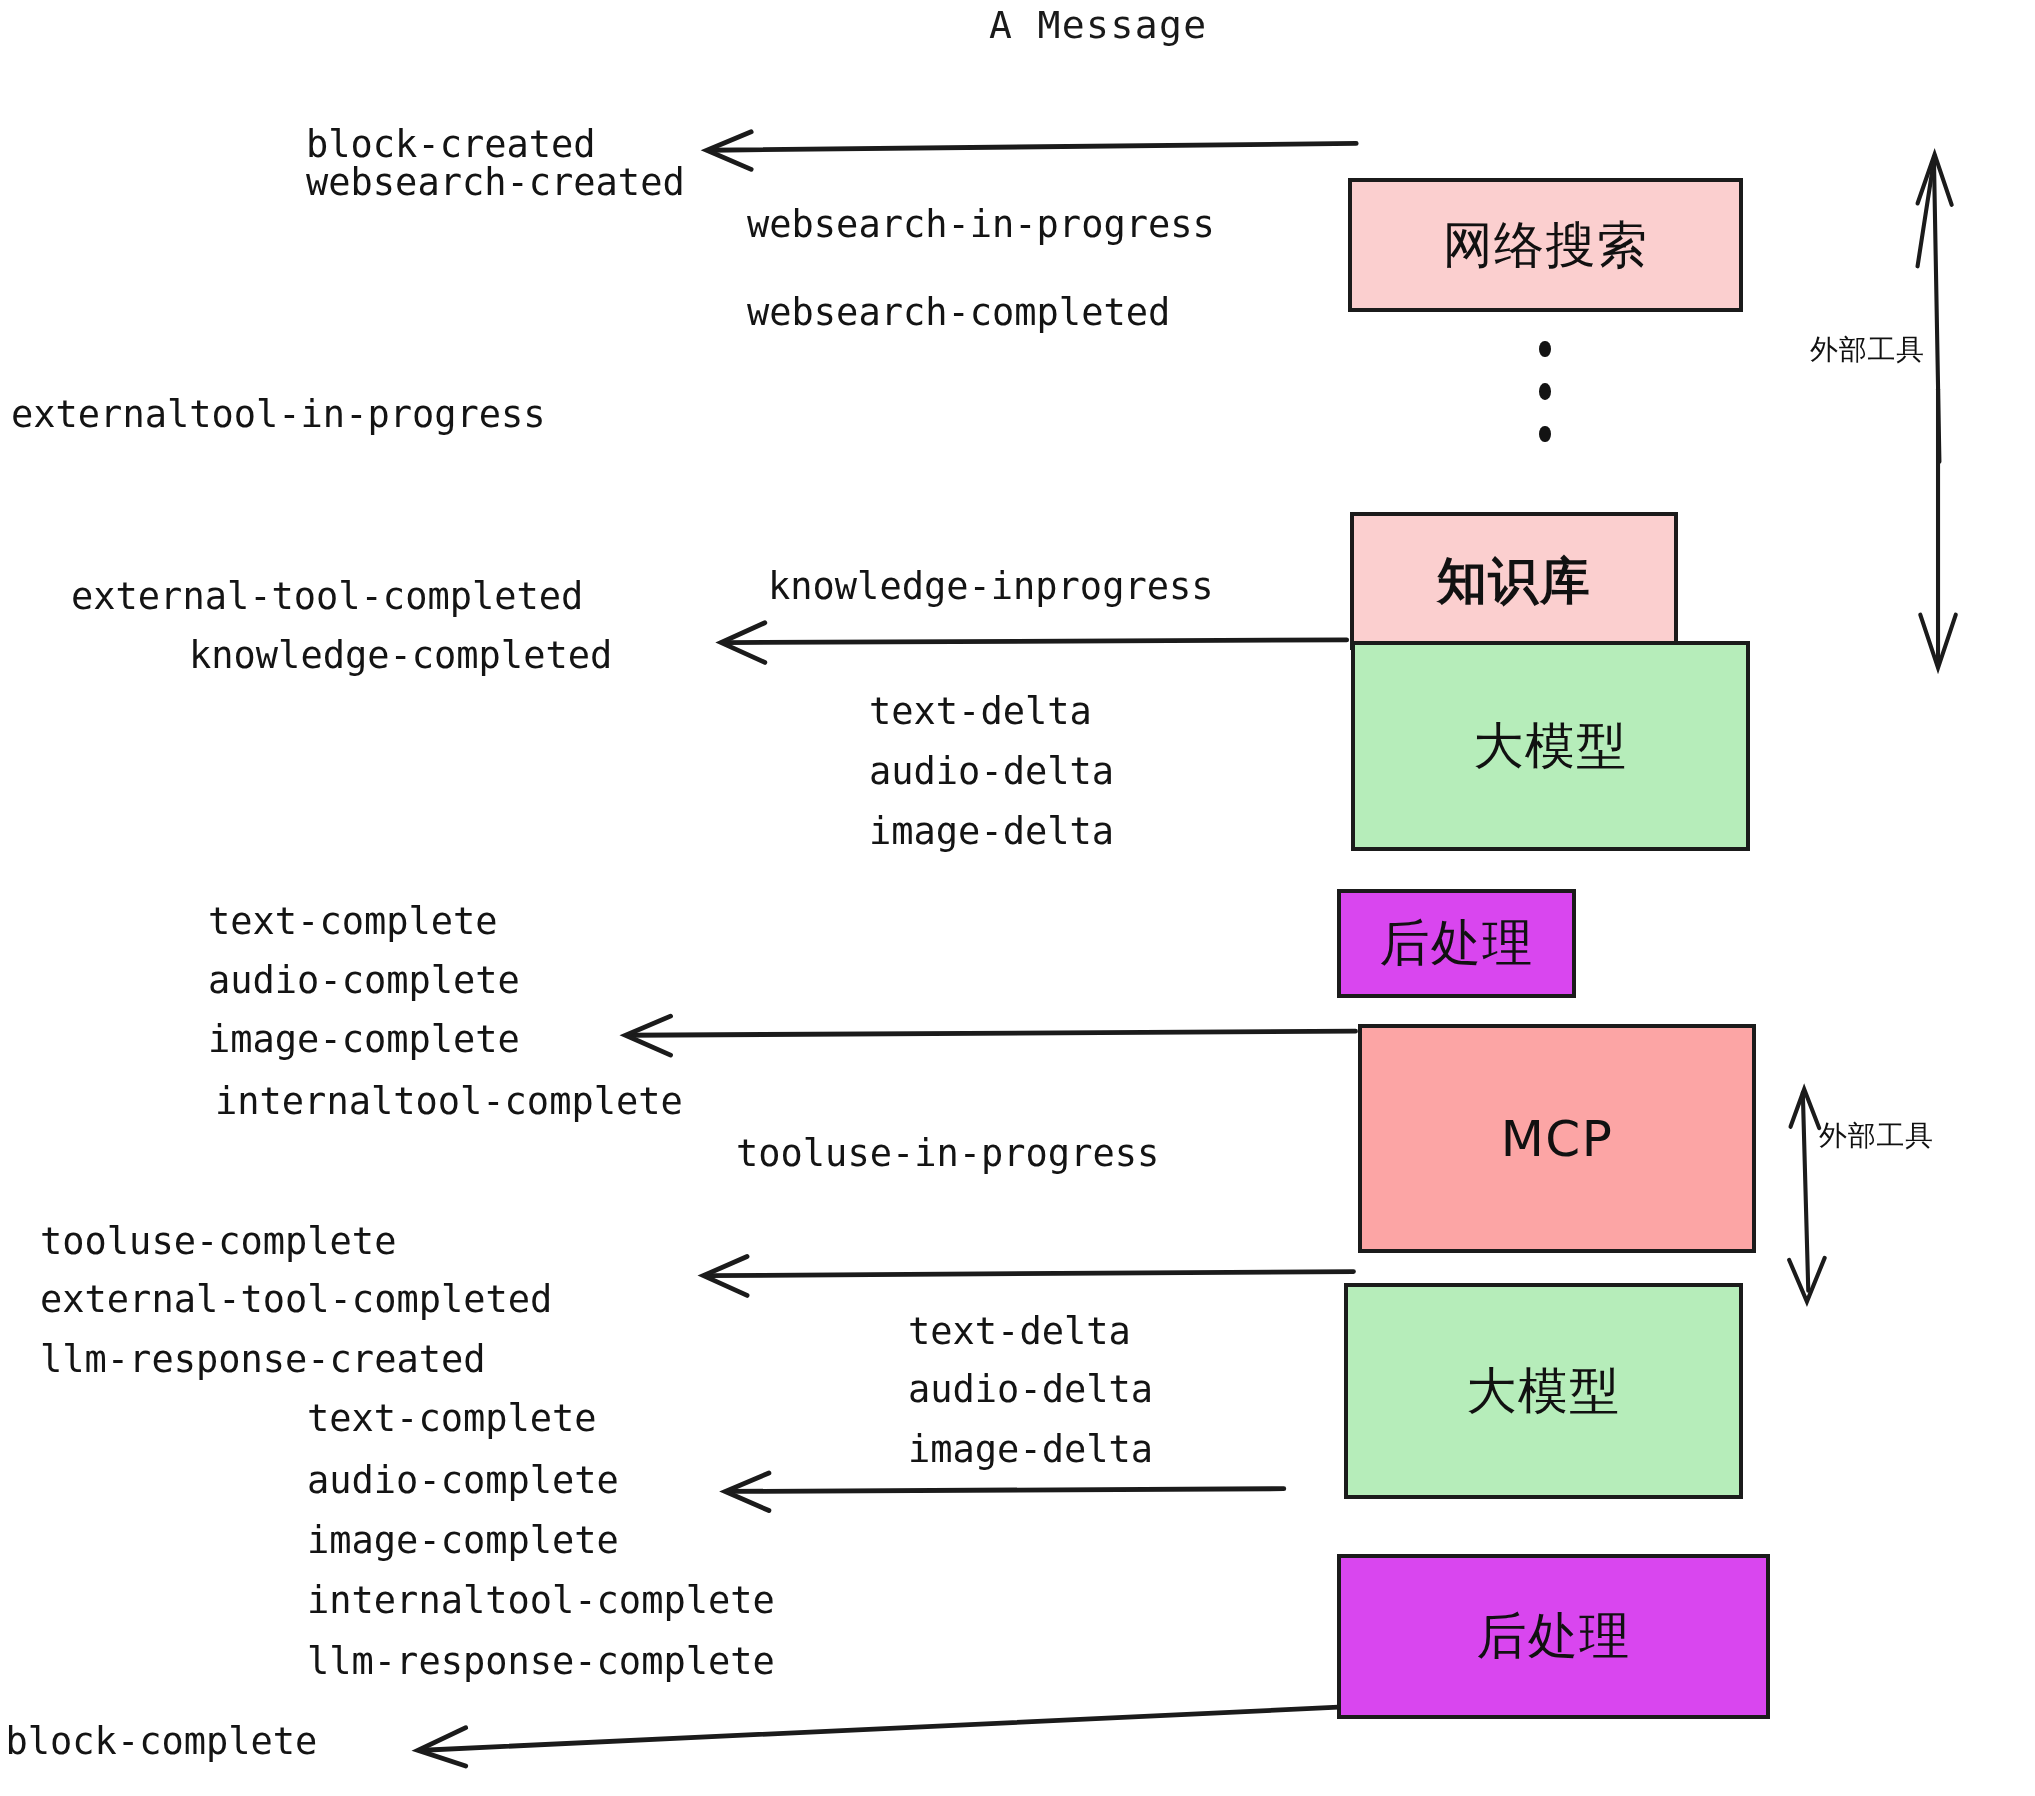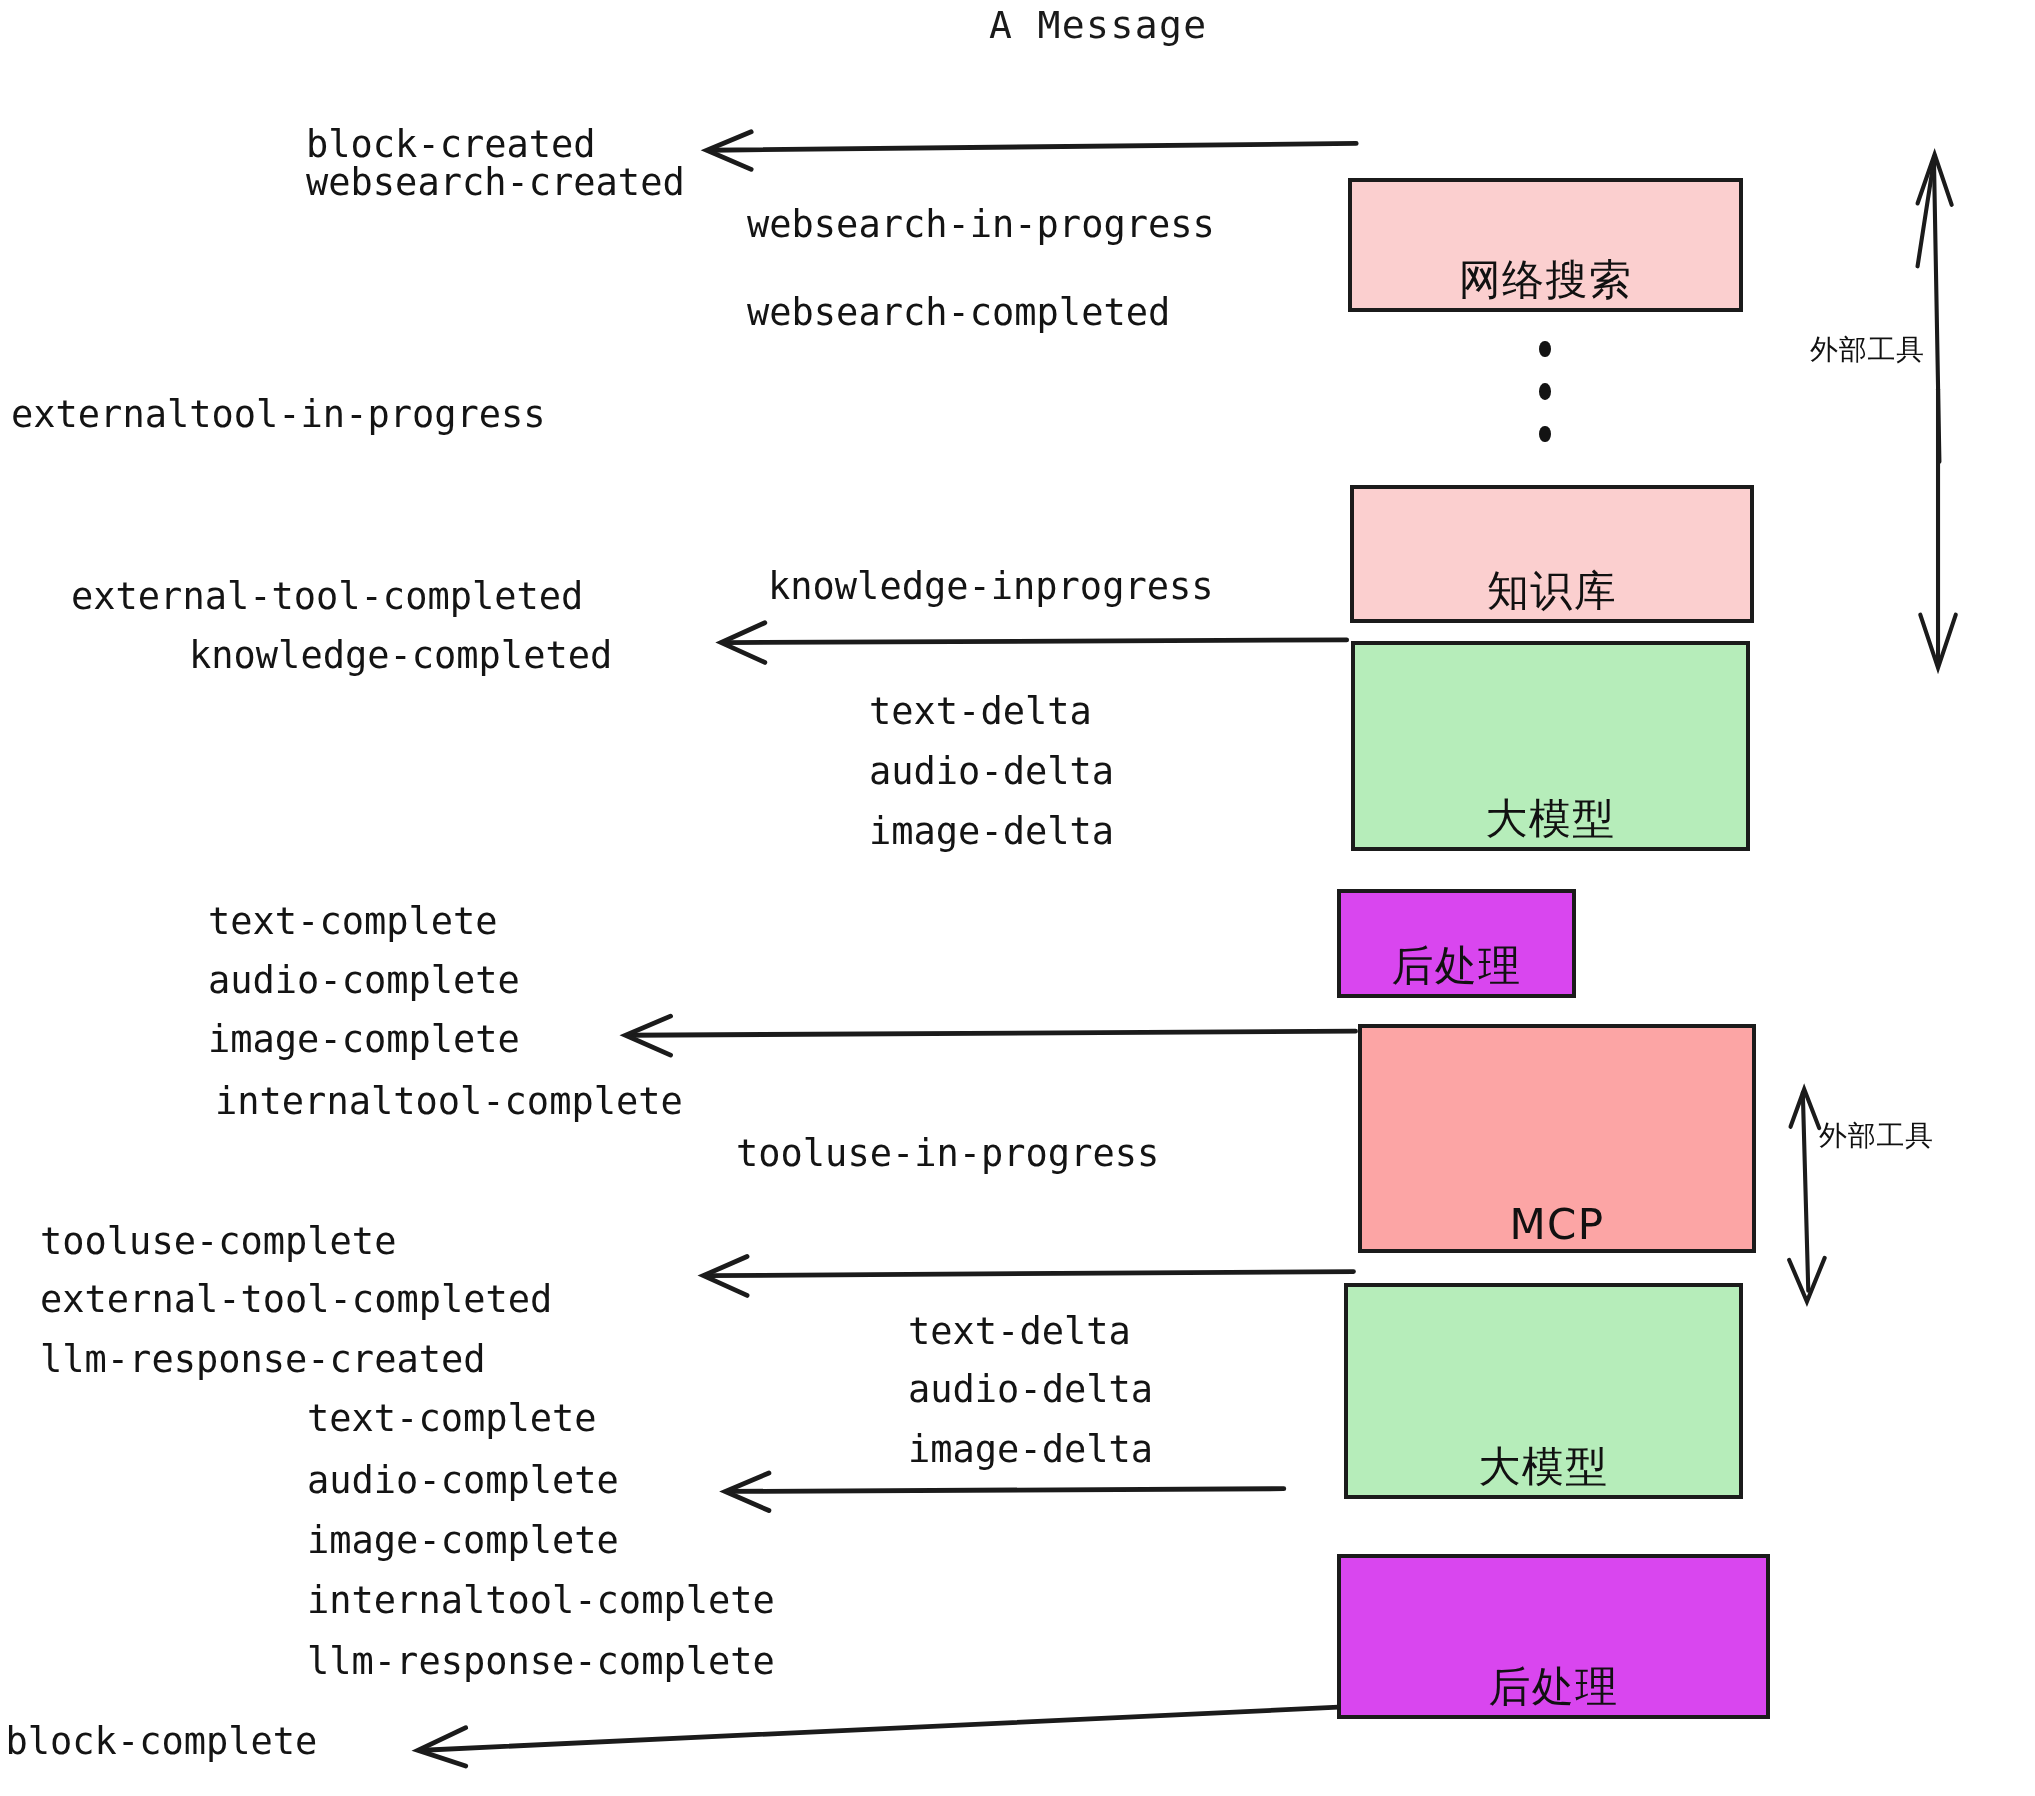--- a/index.html
+++ b/index.html
@@ -38,24 +38,24 @@
     color: #141414;
     white-space: nowrap;
     line-height: 1;
   }
 
   
   .node {
     box-sizing: border-box;
     border: 4.1px solid #1b1b1b;
     display: flex;
-    align-items: flex-end;
+    align-items: center;
     justify-content: center;
     font-family: "DejaVu Sans", "Liberation Sans", sans-serif;
-    font-size: 42px;
+    font-size: 50px;
     color: #111111;
     letter-spacing: 1.4px;
   }
   .node.pink   { background: #fbcfcf; }
   .node.green  { background: #b6edba; }
   .node.yellow { background: #fca5a5; }
   .node.white  { background: #d946ef; }
 
   
   .group-label {
@@ -90,21 +90,21 @@
 <body>
 
 <div id="stage">
 
   <div class="abs title" style="left:989px; top:3.4px;">A Message</div>
 
   <div class="abs node pink" style="left:1348px; top:178px; width:395px; height:134px;">
     <span>网络搜索</span>
   </div>
 
-  <div class="abs node pink" style="left:1350px; top:485px; width:404px; height:138px;">
+  <div class="abs node pink" style="left:1350px; top:512px; width:328px; height:138px;font-weight:bold;">
     <span>知识库</span>
   </div>
 
   <div class="abs node green" style="left:1351px; top:641px; width:399px; height:210px;">
     <span>大模型</span>
   </div>
 
   <div class="abs node white" style="left:1337px; top:889px; width:239px; height:109px;">
     <span>后处理</span>
   </div>

